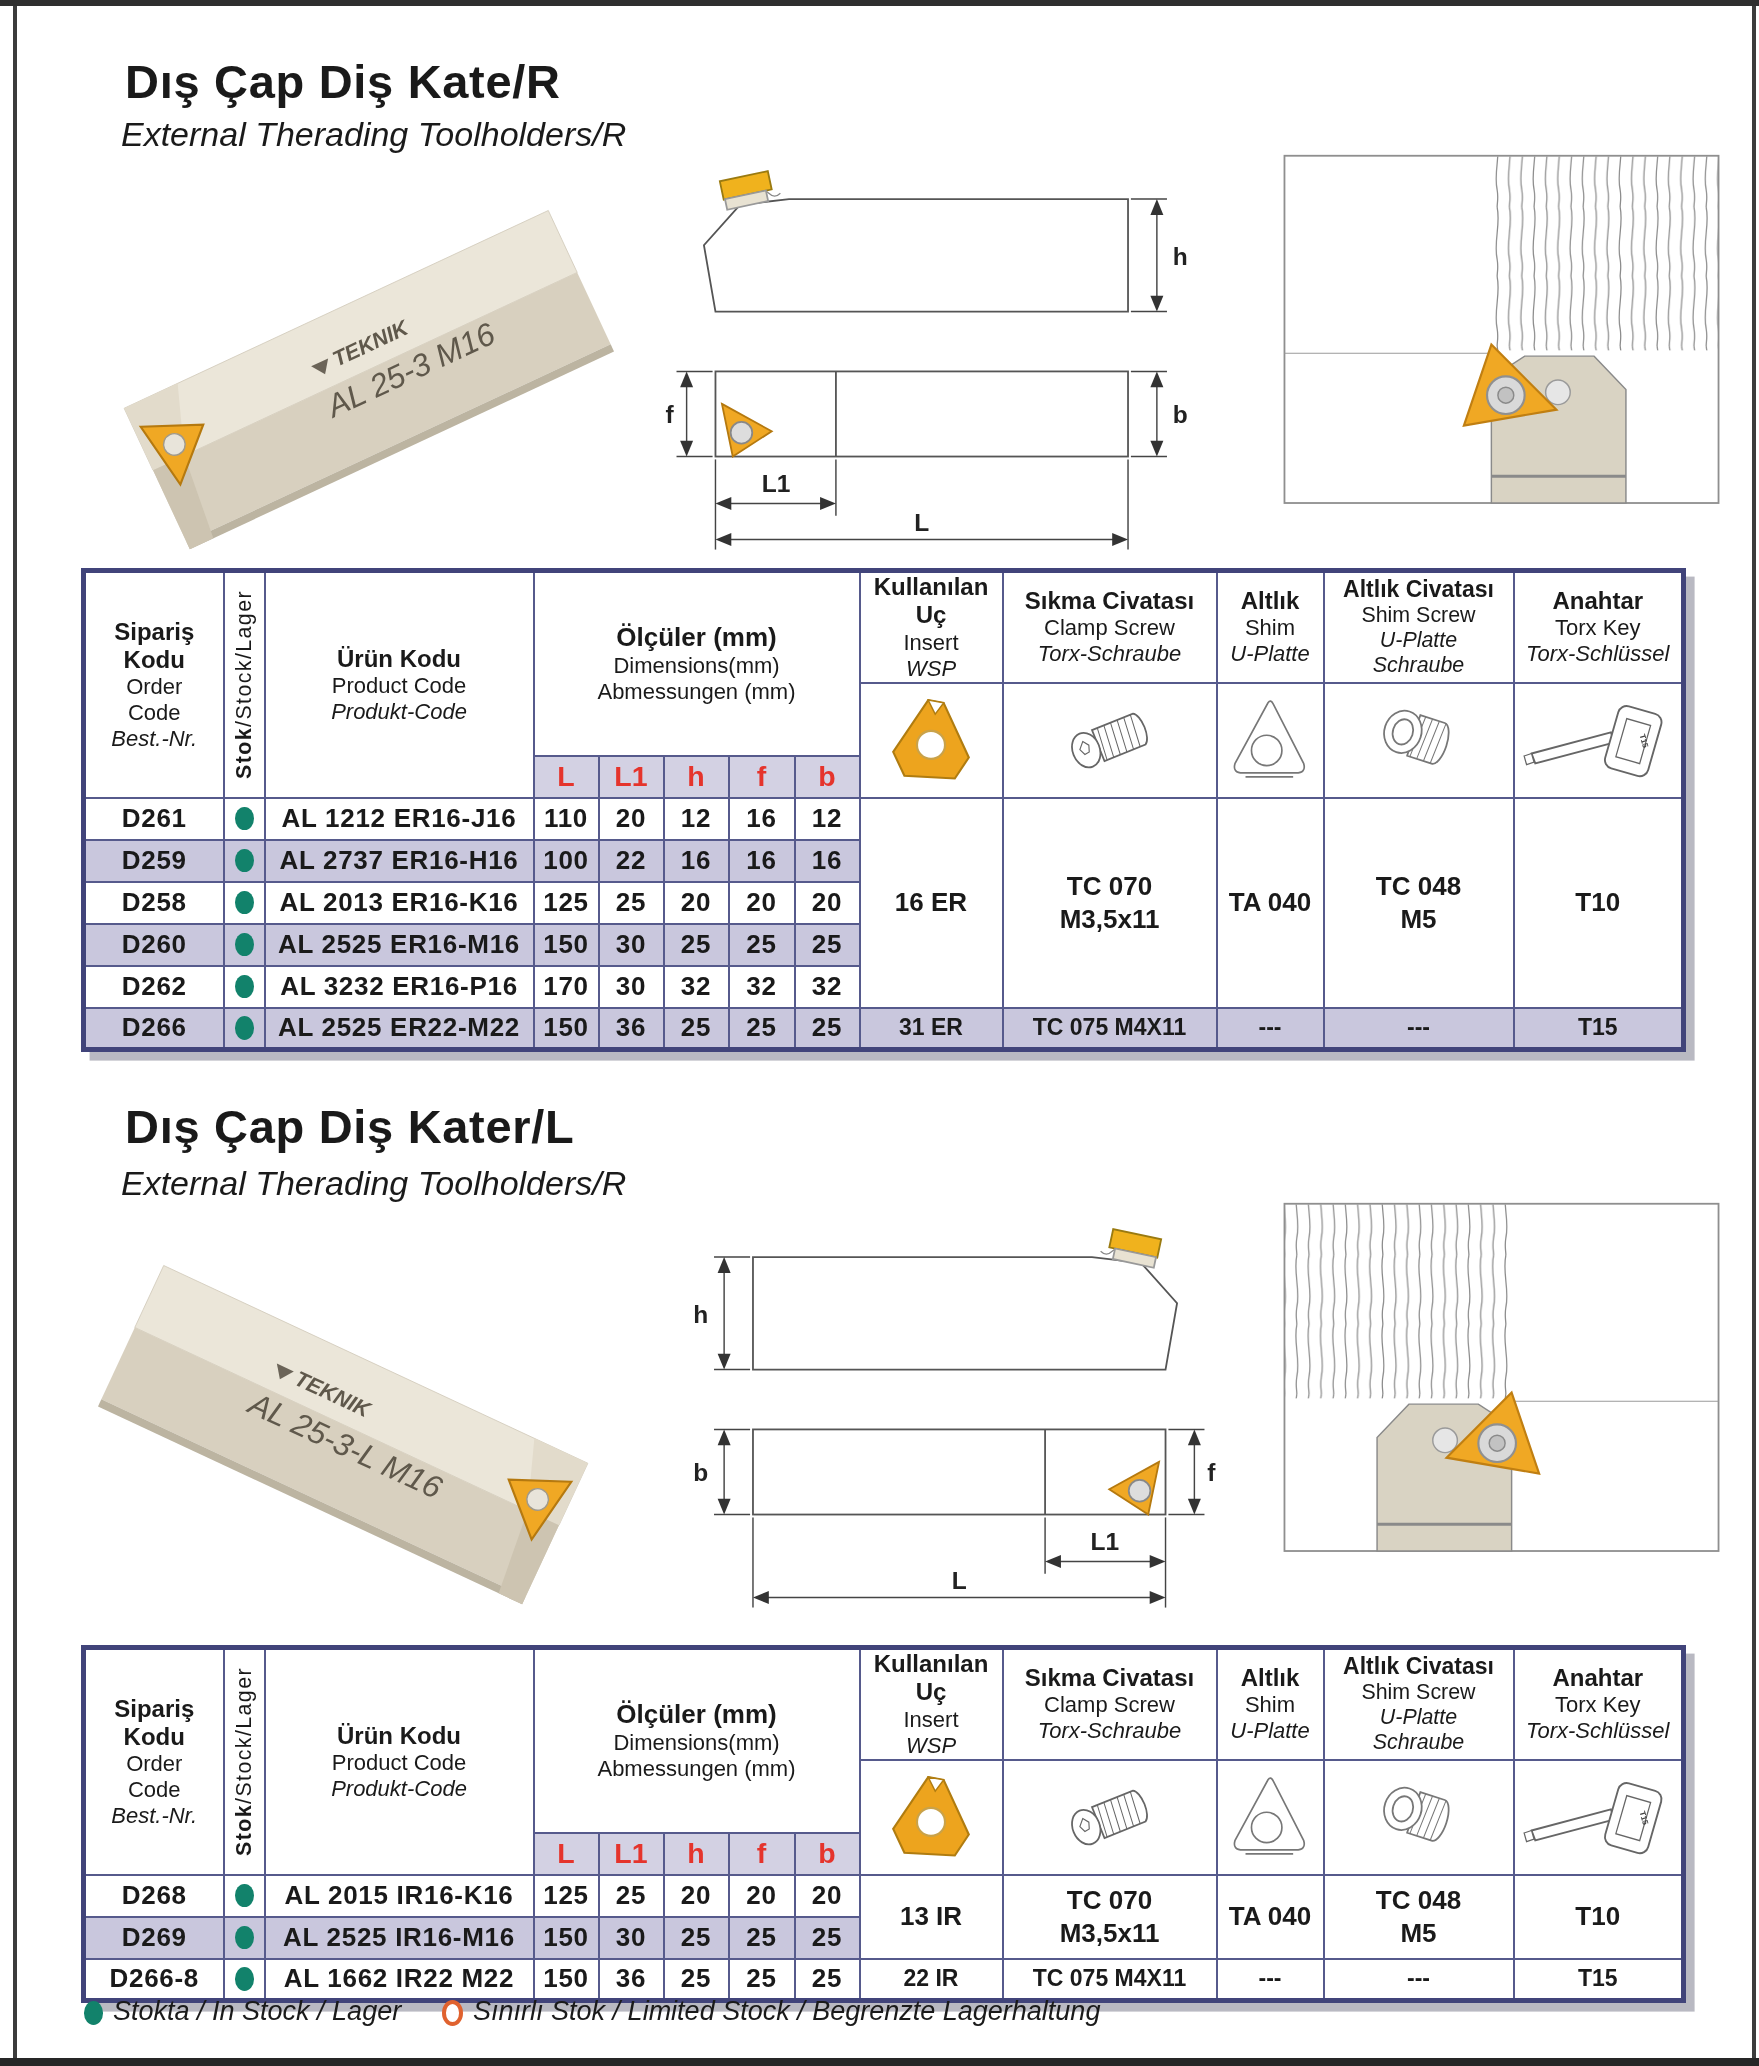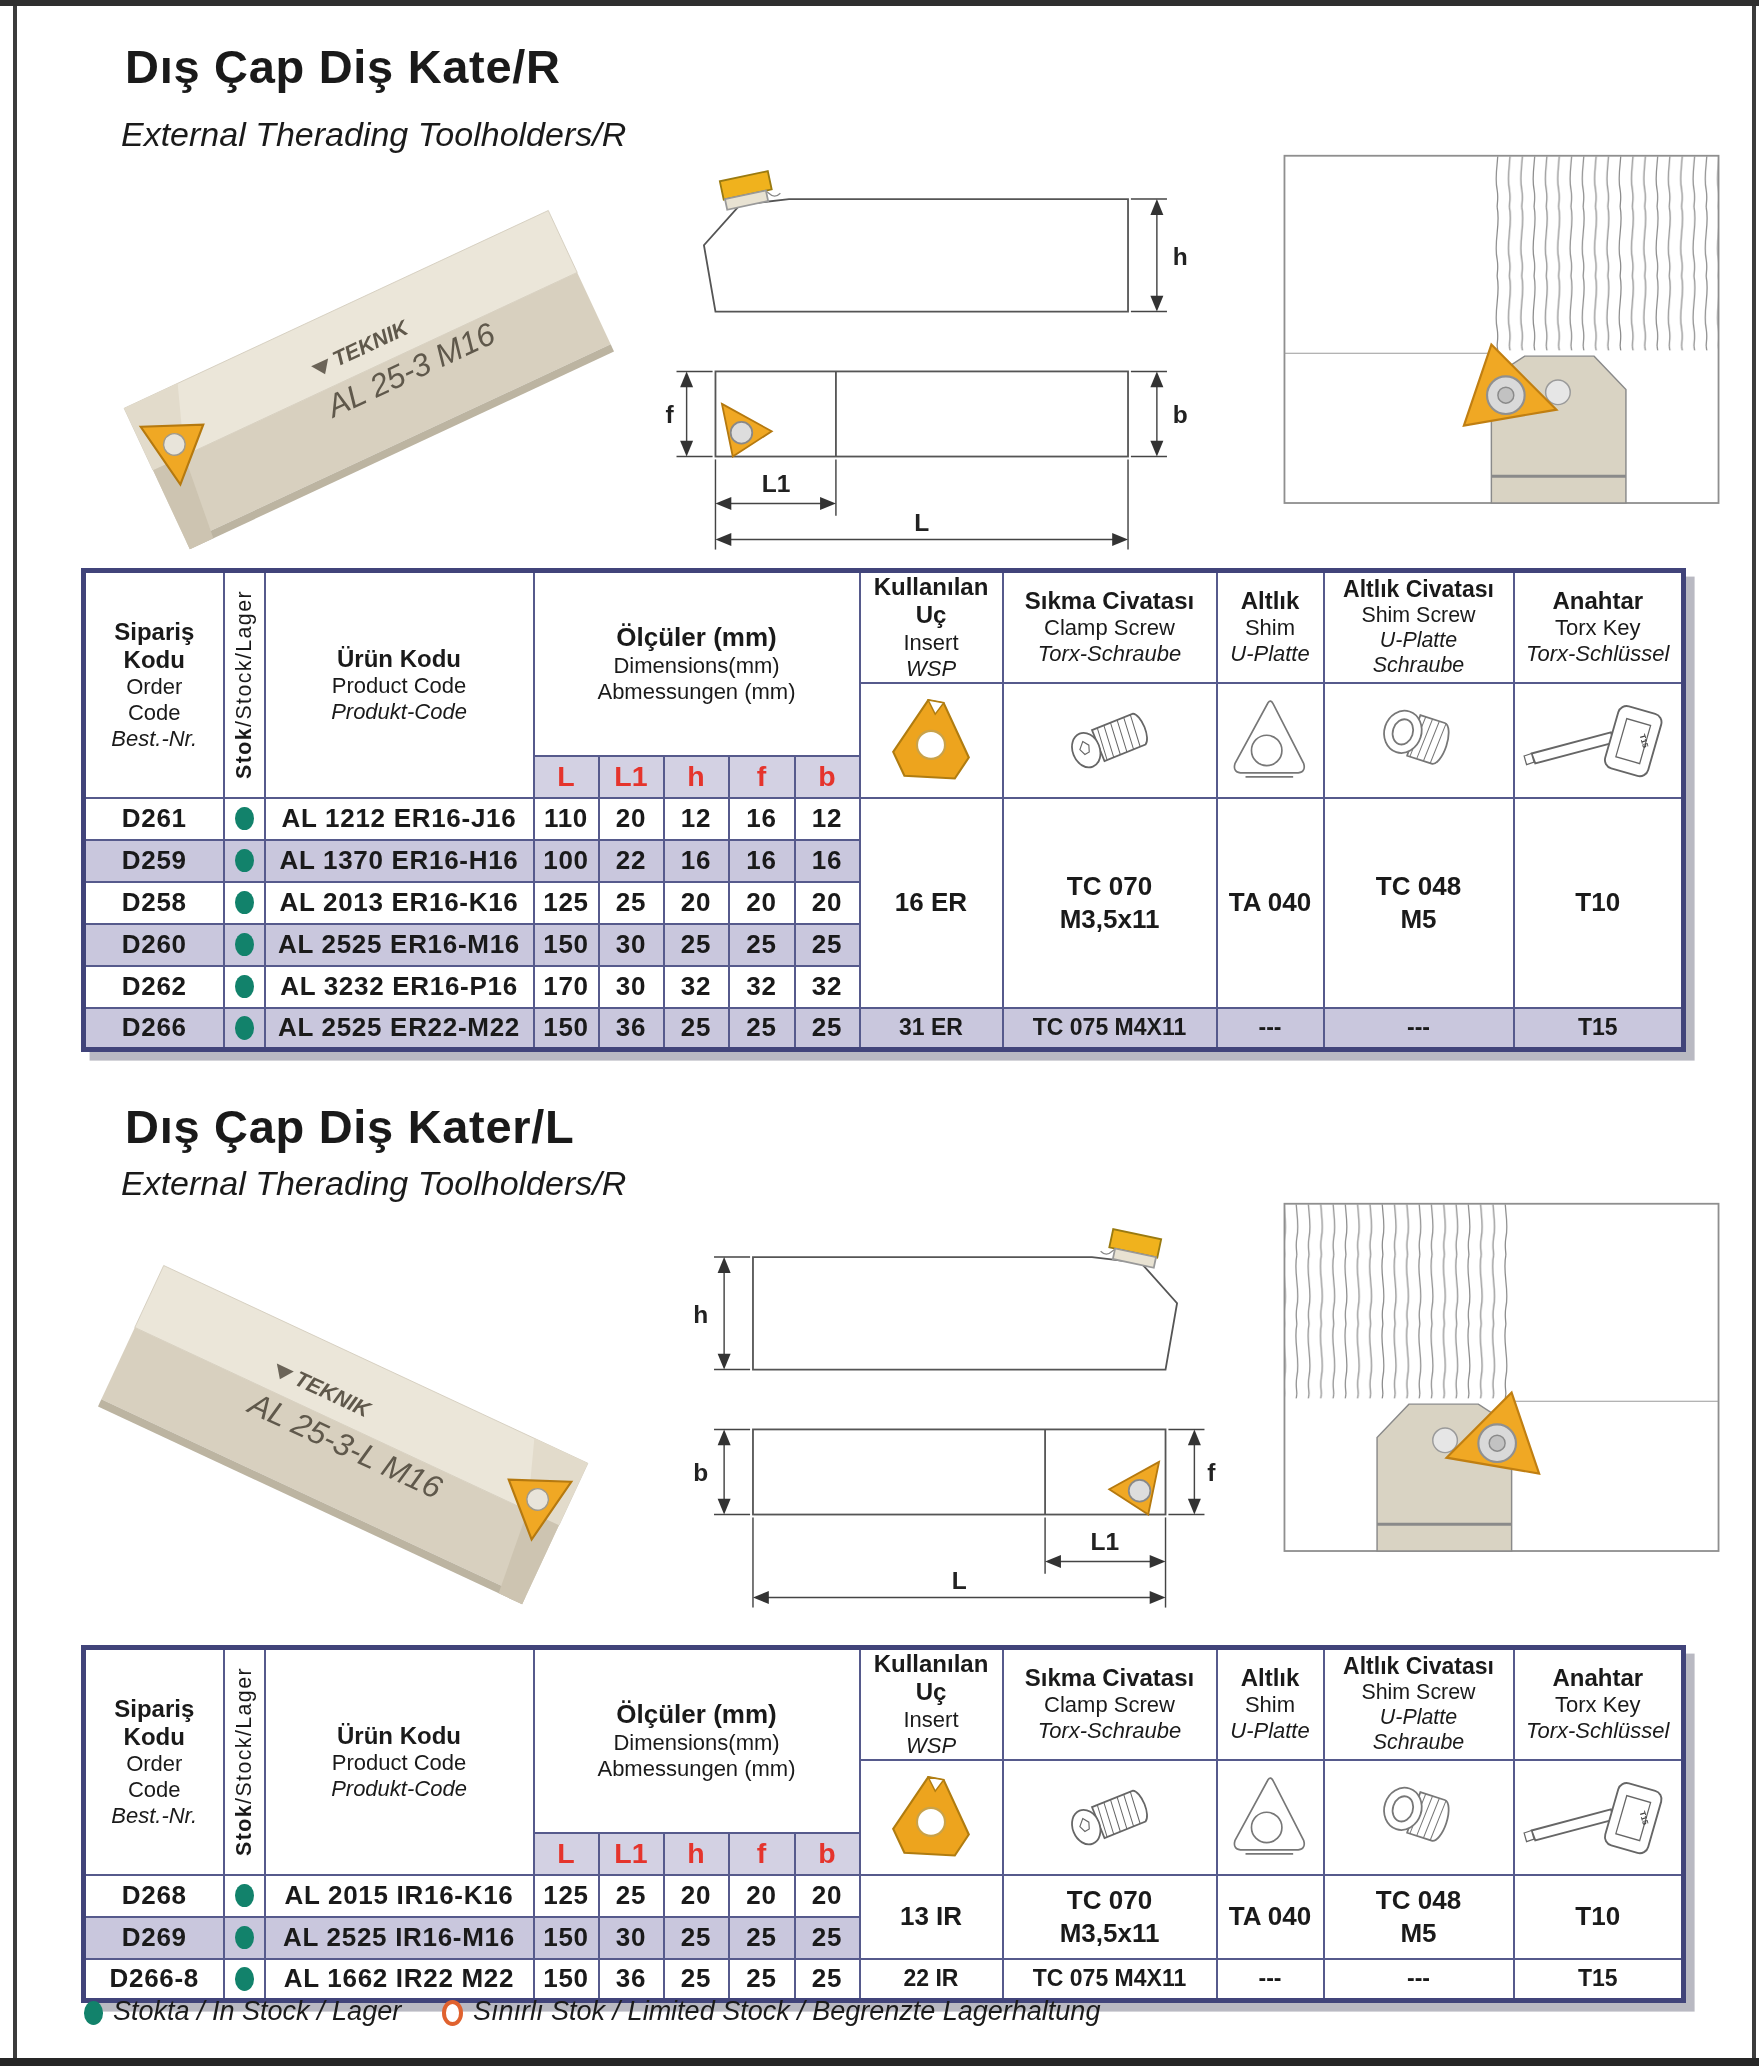--- a/index.html
+++ b/index.html
@@ -58,21 +58,21 @@
   .keylab{font-family:"Liberation Sans",sans-serif;font-size:13px;fill:#444;font-weight:bold;}
 </style>
 </head>
 <body>
 
 <div class="edge-top"></div>
 <div class="edge-bottom"></div>
 <div class="edge-left"></div>
 <div class="edge-right"></div>
 
-<div class="sec-title" style="left:125px;top:39px;">Dış Çap Diş Kate/R</div>
+<div class="sec-title" style="left:125px;top:54px;">Dış Çap Diş Kate/R</div>
 <div class="sec-sub" style="left:121px;top:115px;">External Therading Toolholders/R</div>
 
 <svg class="art" style="left:78px;top:143px;" width="556" height="414" viewBox="0 0 770 575">
   <g transform="rotate(-25 385 290)">
     <rect x="60" y="225" width="650" height="95" fill="#ebe6d9" stroke="#cfc8b8" stroke-width="1"></rect>
     <rect x="60" y="320" width="650" height="110" fill="#d8d0bf"></rect>
     <rect x="60" y="430" width="650" height="11" fill="#bcb4a1"></rect>
     <path d="M60,225 L142,225 L108,320 L60,320 Z" fill="#e2dbcb"></path>
     <path d="M60,320 L108,320 L96,441 L60,441 Z" fill="#cdc4b1"></path>
     <path d="M70,258 L150,292 L86,354 Z" fill="#f0a824" stroke="#b5790f" stroke-width="3"></path>
@@ -280,21 +280,21 @@
   <td class="grp" rowspan="5">TC 070
 M3,5x11</td>
   <td class="grp" rowspan="5">TA 040</td>
   <td class="grp" rowspan="5">TC 048
 M5</td>
   <td class="grp" rowspan="5">T10</td>
 </tr>
 <tr class="rl" style="height:42px">
   <td class="numc">D259</td>
   <td><span class="dot"></span></td>
-  <td class="numc">AL 1370 ER16-H16</td>
+  <td class="numc">AL 2737 ER16-H16</td>
   <td class="numc">100</td>
   <td class="numc">22</td>
   <td class="numc">16</td>
   <td class="numc">16</td>
   <td class="numc">16</td>
 </tr>
 <tr class="rw" style="height:42px">
   <td class="numc">D258</td>
   <td><span class="dot"></span></td>
   <td class="numc">AL 2013 ER16-K16</td>

